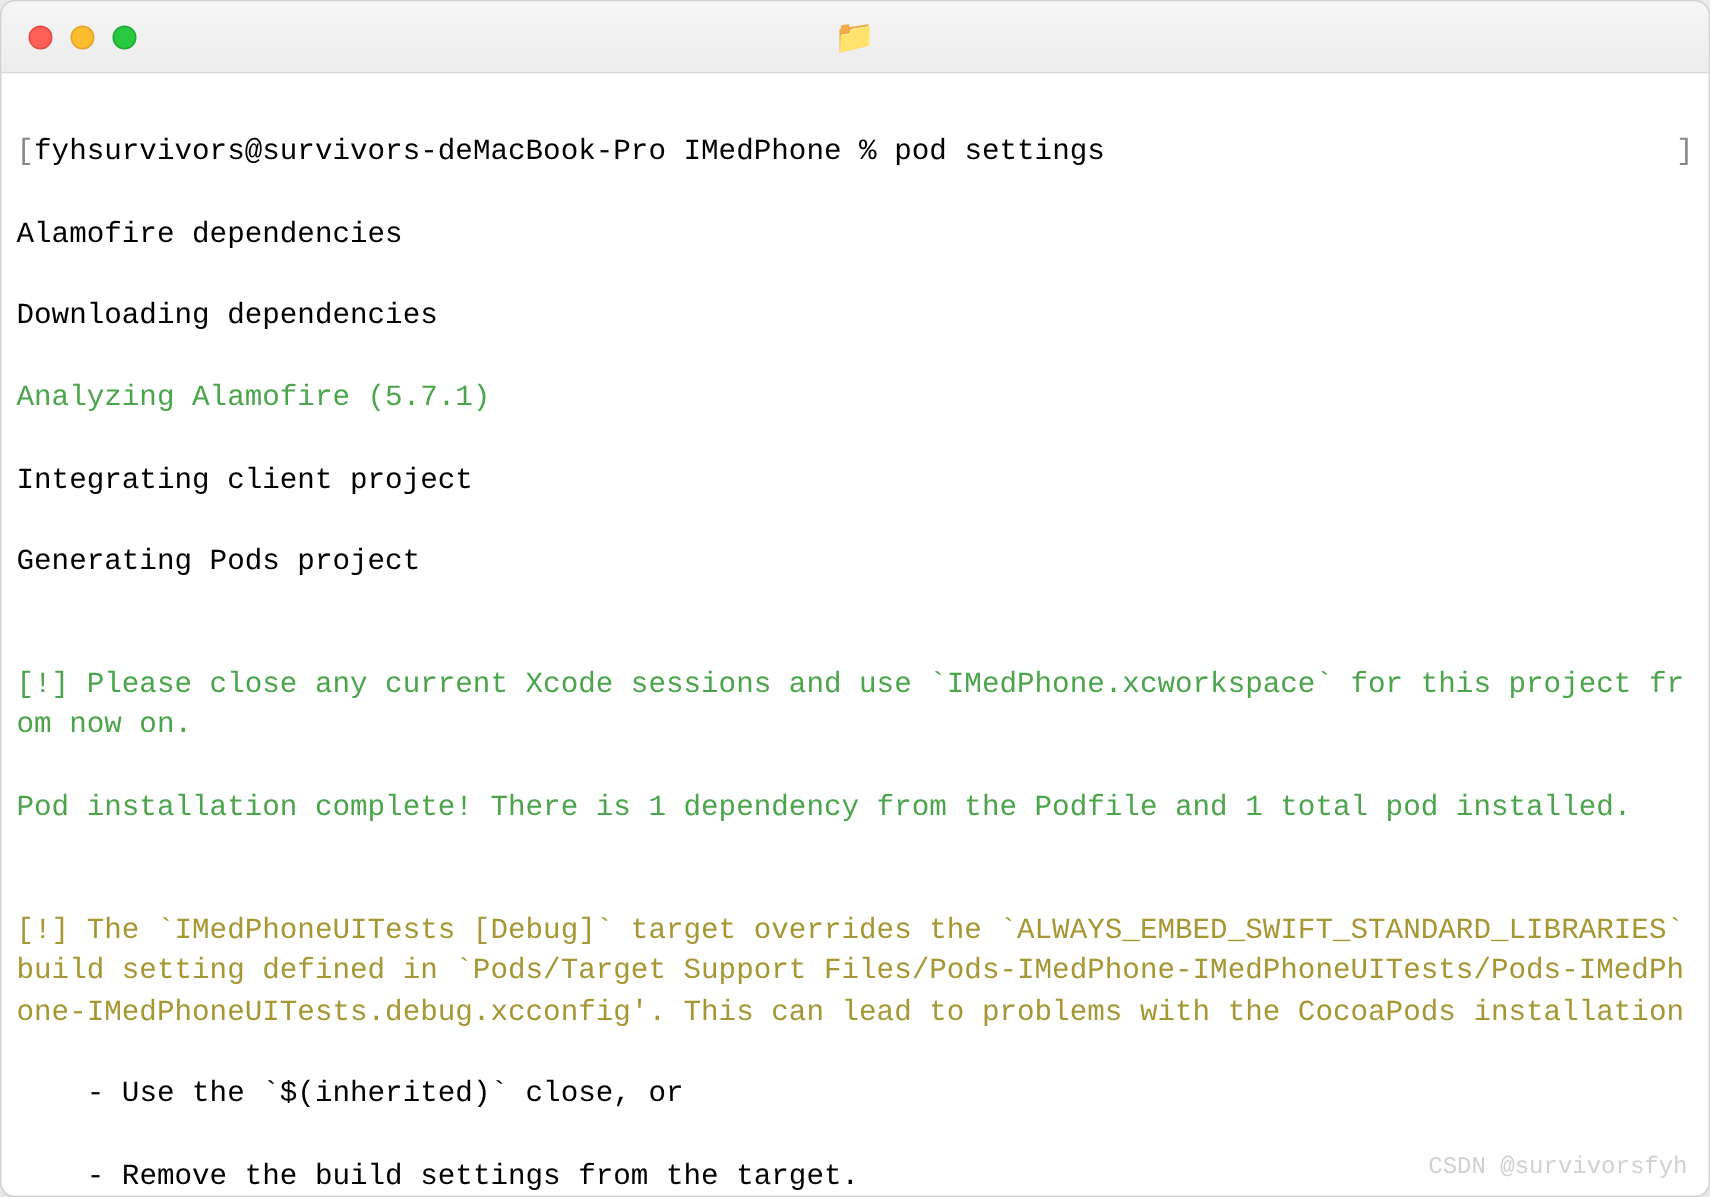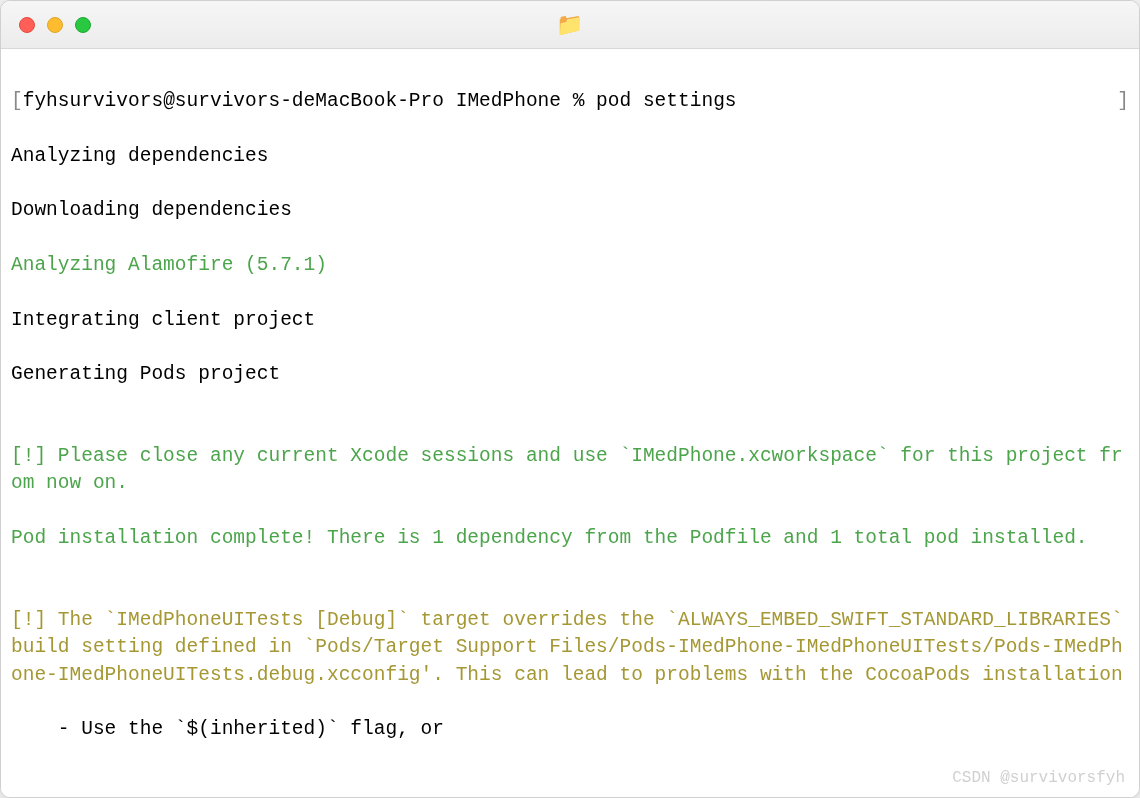--- a/index.html
+++ b/index.html
@@ -109,31 +109,32 @@
       <div class="light yellow"></div>
       <div class="light green"></div>
     </div>
     <div class="title-center">
       <span class="folder-icon">📁</span>
     </div>
   </div>
 
   <div class="terminal-body">
 <span class="line prompt-row"><span class="bracket-left">[</span><span>fyhsurvivors@survivors-deMacBook-Pro IMedPhone % </span><span>pod settings</span><span class="bracket-right">]</span></span>
-<span class="line">Analyzing dependencies</span>
+<span class="line">Alamofire dependencies</span>
 <span class="line">Downloading dependencies</span>
 <span class="line green">Analyzing Alamofire (5.7.1)</span>
 <span class="line">Integrating client project</span>
 <span class="line">Generating Pods project</span>
 <span class="line"></span>
 <span class="line green">[!] Please close any current Xcode sessions and use `IMedPhone.xcworkspace` for this project from now on.</span>
 <span class="line green">Pod installation complete! There is 1 dependency from the Podfile and 1 total pod installed.</span>
 <span class="line"></span>
 <span class="line olive">[!] The `IMedPhoneUITests [Debug]` target overrides the `ALWAYS_EMBED_SWIFT_STANDARD_LIBRARIES` build setting defined in `Pods/Target Support Files/Pods-IMedPhone-IMedPhoneUITests/Pods-IMedPhone-IMedPhoneUITests.debug.xcconfig'. This can lead to problems with the CocoaPods installation</span>
-<span class="line">    - Use the `$(inherited)` flag, or</span>
+<span class="line">    - Use the `$(inherited)` close, or</span>
+<span class="line">    - Remove the build settings from the target.</span>
 <span class="line"></span>
 
 
 
 
     <div class="watermark">CSDN @survivorsfyh</div>
   </div>
 
 </div>
 

